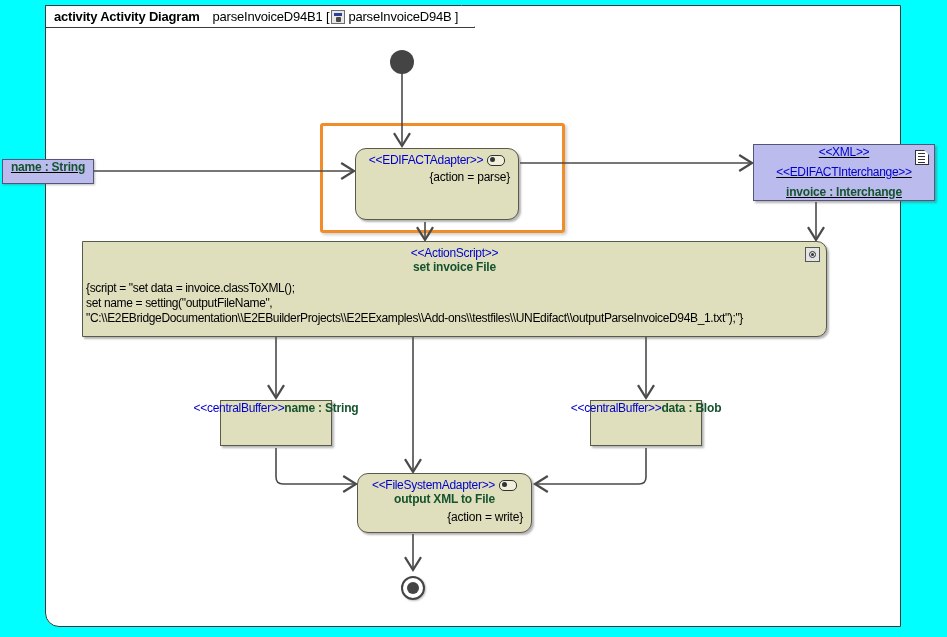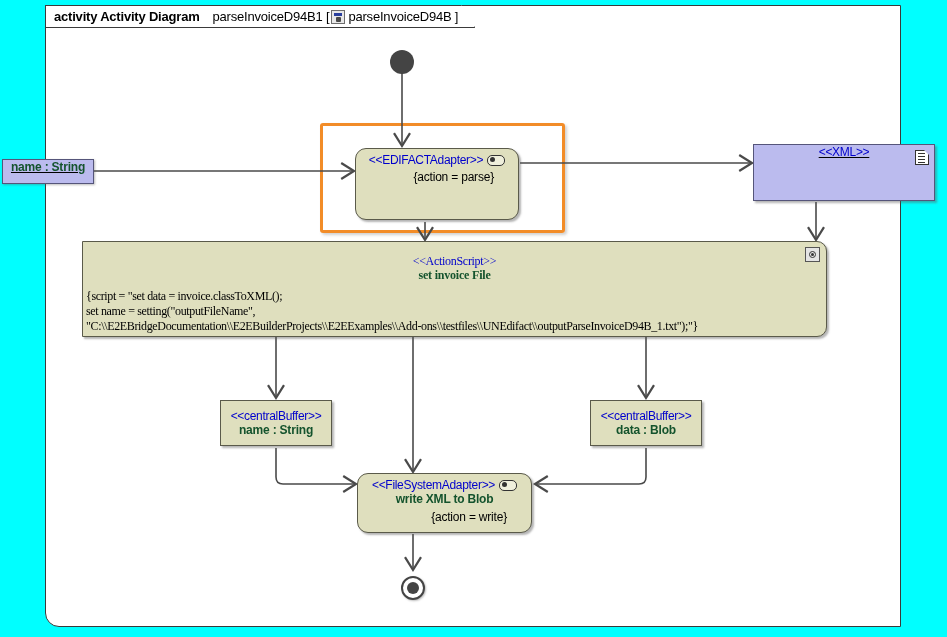--- a/index.html
+++ b/index.html
@@ -119,21 +119,21 @@
     border: 1px solid #5a5a4a;
     border-radius: 11px;
     box-shadow: 2px 2px 2px rgba(90,90,90,0.45);
     padding-top: 4px;
   }
   .action .constraint {
     color: #000;
     font-size: 12px;
     letter-spacing: -0.2px;
     text-align: right;
-    padding-right: 24px;
+    padding-right: 8px;
     margin-top: 3px;
   }
   .stereo-row {
     display: flex;
     align-items: center;
     justify-content: center;
     gap: 4px;
   }
   .pin-icon {
     display: inline-block;
@@ -152,21 +152,21 @@
     border-radius: 50%;
     background: #333;
   }
 
   
   .buffer {
     background: #DFDFBE;
     border: 1px solid #5a5a4a;
     box-shadow: 2px 2px 2px rgba(90,90,90,0.45);
     display: flex;
-    flex-direction: column;
+    flex-direction: row;
     justify-content: center;
   }
 
   
   .objnode {
     background: #BBBBEE;
     border: 1px solid #55557a;
     box-shadow: 2px 2px 2px rgba(90,90,90,0.45);
     display: flex;
     flex-direction: column;
@@ -201,22 +201,21 @@
     border-top: 5px solid #BBBBEE;
   }
 
   
   .script-node {
     background: #DFDFBE;
     border: 1px solid #5a5a4a;
     border-radius: 0 10px 10px 0;
     box-shadow: 2px 2px 2px rgba(90,90,90,0.45);
     text-align: center;
-    padding-top: 12px;
-    font-family: Liberation Serif, serif;
+    padding-top: 4px;
   }
   .script-body {
     text-align: left;
     padding: 6px 4px 2px 3px;
     font-size: 12px;
     color: #000;
     letter-spacing: -0.35px;
     line-height: 15px;
     white-space: nowrap;
   }
@@ -340,20 +339,22 @@
   <div class="node action" style="left:355px; top:148px; width:164px; height:72px;">
     <div class="stereo-row">
       <span class="stereo">&lt;&lt;EDIFACTAdapter&gt;&gt;</span>
       <span class="pin-icon"></span>
     </div>
     <div class="constraint">{action = parse}</div>
   </div>
 
   <div class="node objnode" style="left:753px; top:144px; width:182px; height:57px; position:absolute;">
     <div class="stereo">&lt;&lt;XML&gt;&gt;</div>
+    <div class="stereo">&lt;&lt;EDIFACTInterchange&gt;&gt;</div>
+    <div class="nodename">invoice : Interchange</div>
     <span class="doc-icon"></span>
   </div>
 
   <div class="node script-node" style="left:82px; top:241px; width:745px; height:96px;">
     <div class="stereo">&lt;&lt;ActionScript&gt;&gt;</div>
     <div class="nodename">set invoice File</div>
     <div class="script-body">
       <div>{script = "set data = invoice.classToXML();</div>
       <div>set name = setting("outputFileName",</div>
       <div>"C:\\E2EBridgeDocumentation\\E2EBuilderProjects\\E2EExamples\\Add-ons\\testfiles\\UNEdifact\\outputParseInvoiceD94B_1.txt");"}</div>
@@ -369,19 +370,19 @@
   <div class="node buffer" style="left:590px; top:400px; width:112px; height:46px;">
     <div class="stereo">&lt;&lt;centralBuffer&gt;&gt;</div>
     <div class="nodename">data : Blob</div>
   </div>
 
   <div class="node action" style="left:357px; top:473px; width:175px; height:60px;">
     <div class="stereo-row">
       <span class="stereo">&lt;&lt;FileSystemAdapter&gt;&gt;</span>
       <span class="pin-icon"></span>
     </div>
-    <div class="nodename">write XML to Blob</div>
+    <div class="nodename">output XML to File</div>
     <div class="constraint">{action = write}</div>
   </div>
 
   <div class="final" style="left:401px; top:576px;"></div>
 
 </div>
 
 </body></html>

